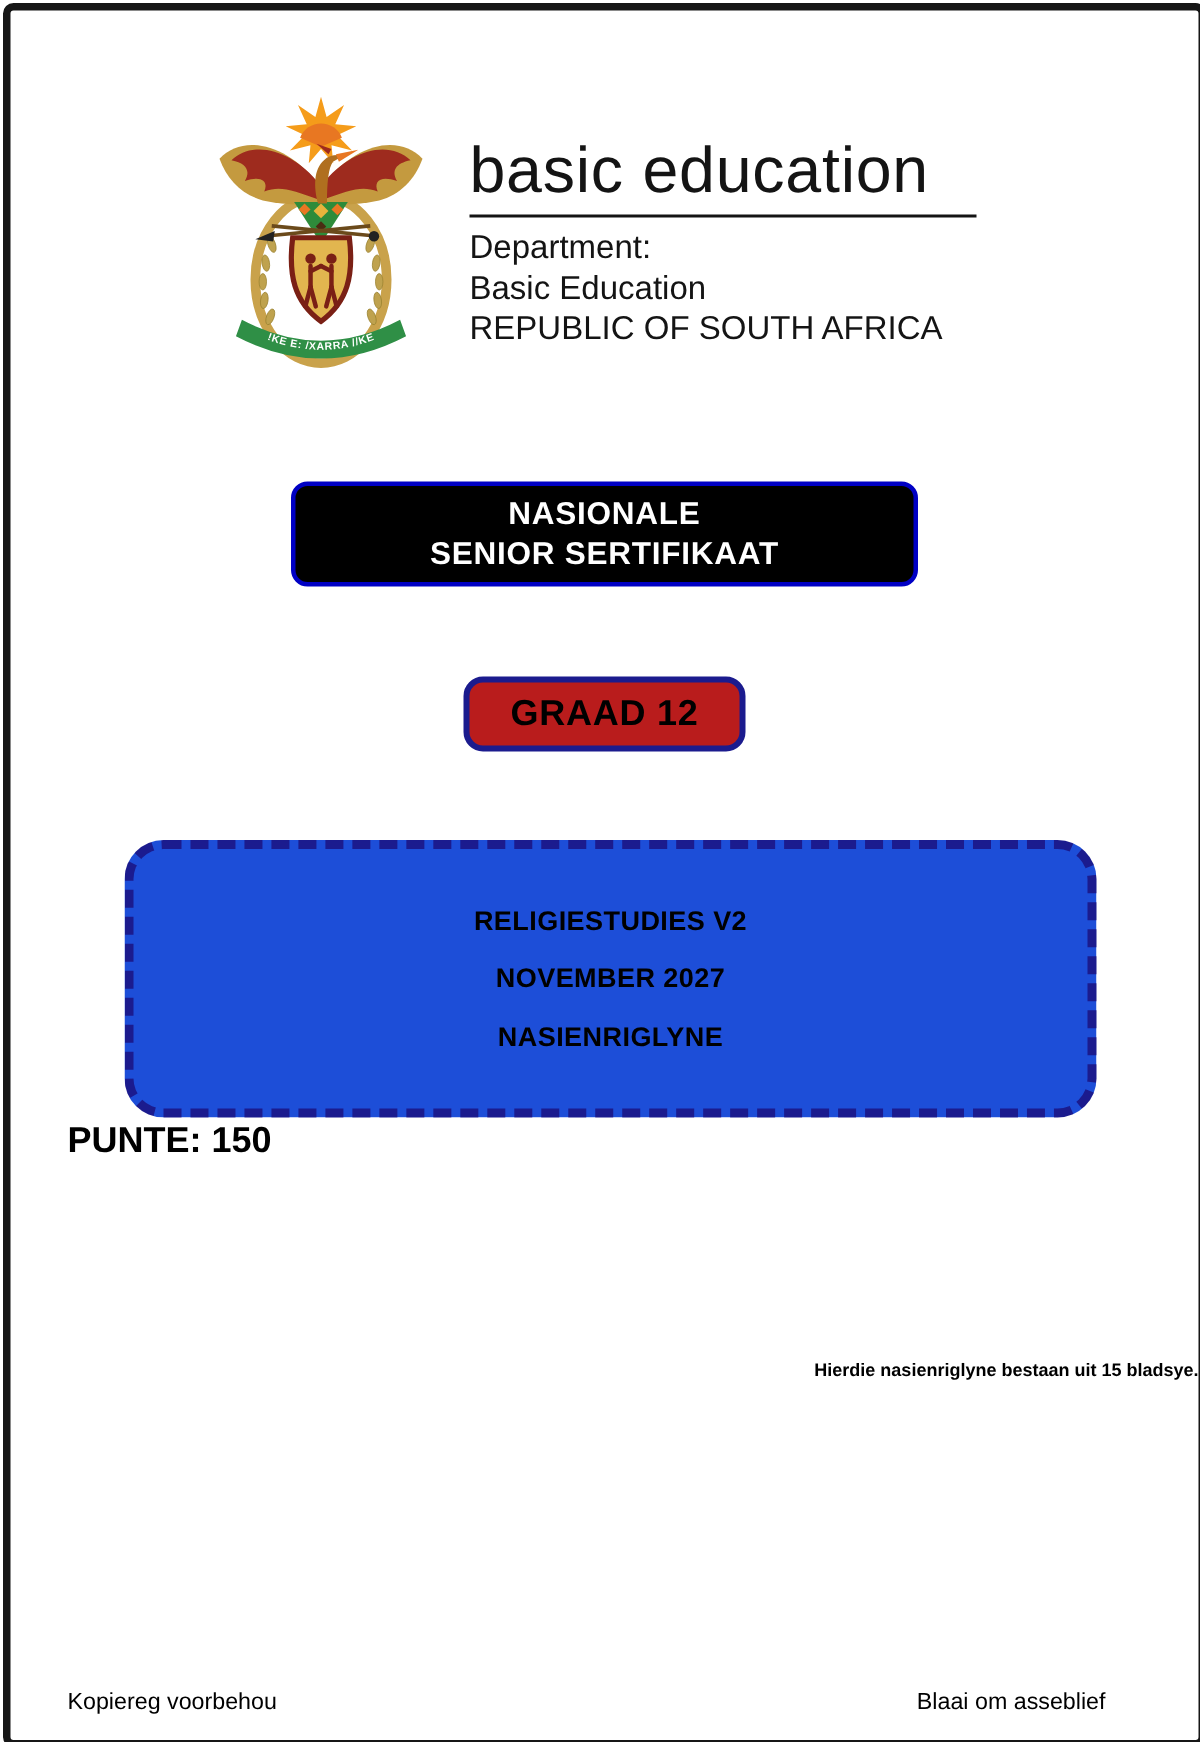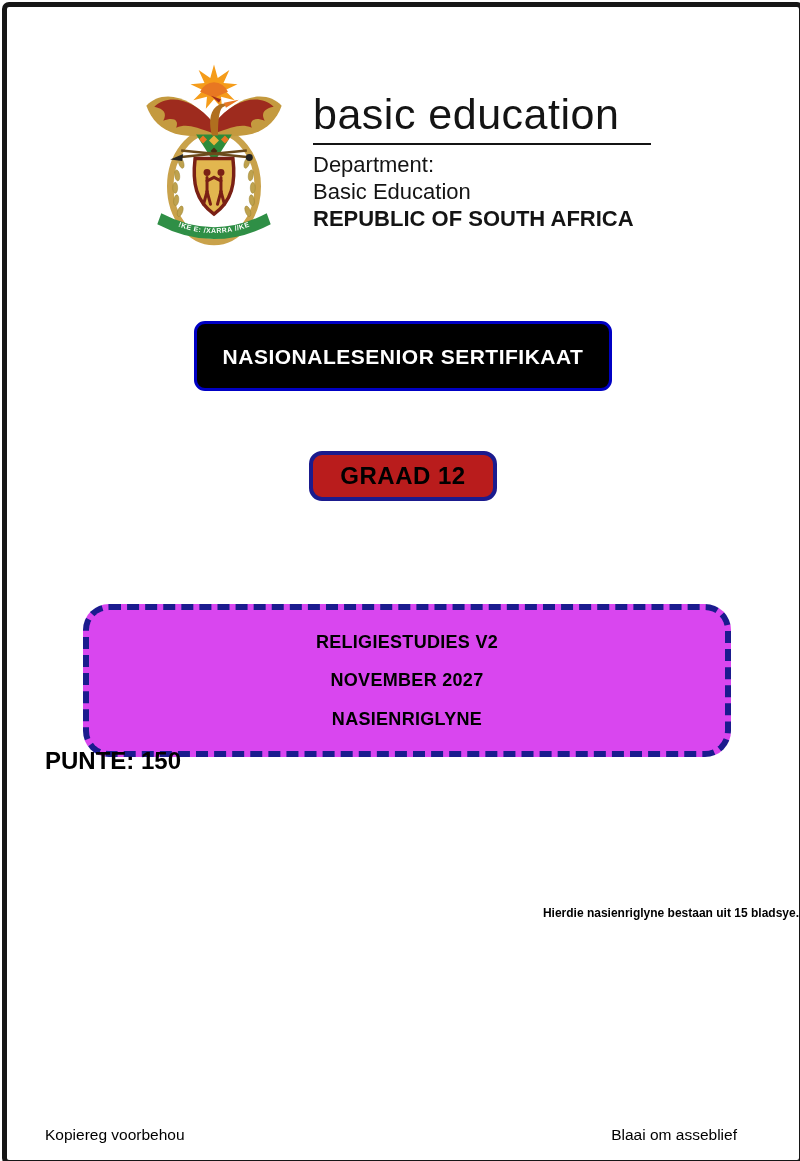--- a/index.html
+++ b/index.html
@@ -40,36 +40,36 @@
   .dept-line {
     font-size: 22px;
     line-height: 26px;
     margin-top: 1px;
     color: #141414;
   }
   .dept-line.first { margin-top: 7px; }
   .republic {
     font-size: 22px;
     line-height: 27px;
-    font-weight: bold;
+    font-weight: normal;
     color: #141414;
   }
   
   .cert-banner {
     position: absolute;
     left: 50%;
     transform: translateX(-50%);
     top: 314px;
     width: 412px;
     height: 64px;
     background: #000000;
     border: 3px solid #0000c4;
     border-radius: 11px;
     display: flex;
-    flex-direction: row;
+    flex-direction: column;
     align-items: center;
     justify-content: center;
     color: #ffffff;
     font-weight: bold;
     font-size: 21px;
     line-height: 27px;
     text-align: center;
     letter-spacing: 0.5px;
   }
   
@@ -91,34 +91,33 @@
     letter-spacing: 0.5px;
     color: #000;
   }
   
   .subject-box {
     position: absolute;
     left: 76px;
     top: 553px;
     width: 636px;
     height: 133px;
-    background: #d946ef;
+    background: #1d4ed8;
     border: 6px dashed #1b1b8e;
     border-radius: 26px;
     display: flex;
     flex-direction: column;
     align-items: center;
     justify-content: space-evenly;
     text-align: center;
     font-weight: bold;
     font-size: 18px;
     letter-spacing: 0.3px;
     color: #000;
-    padding: 4px 0;
-    margin-top: 44px;
+    padding: 20px 0;
   }
   
   .marks {
     position: absolute;
     left: 38px;
     top: 740px;
     font-weight: bold;
     font-size: 24px;
     color: #000;
   }

